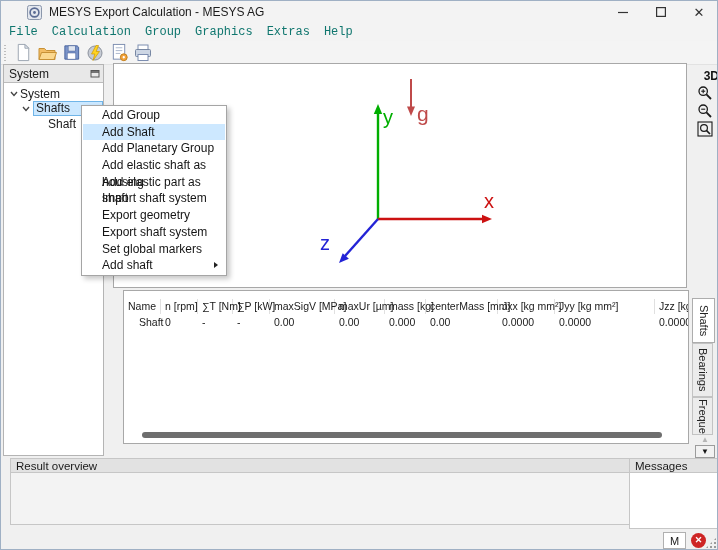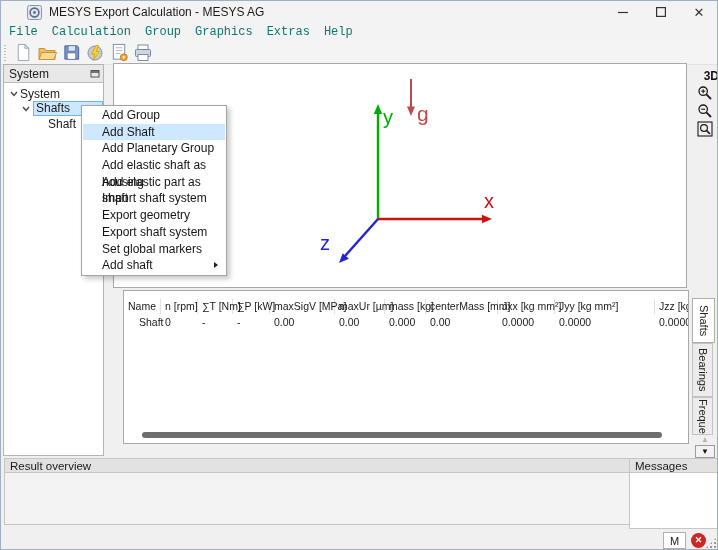--- a/index.html
+++ b/index.html
@@ -69,21 +69,21 @@
             box-shadow:3px 3px 5px rgba(0,0,0,.22);padding:1px;z-index:50;box-sizing:border-box;}
   .ctx-item{height:16.7px;line-height:16.7px;padding-left:19px;position:relative;font-size:12px;color:#151515;}
   .ctx-item.hl{background:#cde8ff;}
   .sub-arrow{position:absolute;right:7px;top:5px;width:0;height:0;border-left:4px solid #222;
              border-top:3.5px solid transparent;border-bottom:3.5px solid transparent;}
 
   
   .dock{box-sizing:border-box;}
   .dock-header{height:15px;background:#e2e2e2;border:1px solid #c6c6c6;display:flex;align-items:center;box-sizing:border-box;}
   .dock-header .t{margin-left:5px;font-size:11.5px;}
-  .result-panel{left:3px;top:457px;width:696px;}
+  .result-panel{left:9px;top:457px;width:696px;}
   .result-body{height:52px;background:#f3f3f3;border:1px solid #c6c6c6;border-top:none;box-sizing:border-box;}
   .msg-panel{left:628px;top:457px;width:117px;}
   .msg-body{height:56px;background:#ffffff;border:1px solid #c6c6c6;border-top:none;box-sizing:border-box;}
 
   
   .statusbar{left:0;top:528px;width:718px;height:22px;background:#f0f0f0;}
   .m-btn{position:absolute;left:662px;top:3px;width:23px;height:17px;background:#fff;border:1px solid #b0b0b0;
          text-align:center;line-height:16px;font-size:11px;box-sizing:border-box;}
   .err-ico{position:absolute;left:690px;top:4px;width:15px;height:15px;border-radius:50%;background:#ce2525;
            color:#fff;font-size:9px;font-weight:bold;text-align:center;line-height:15px;}

